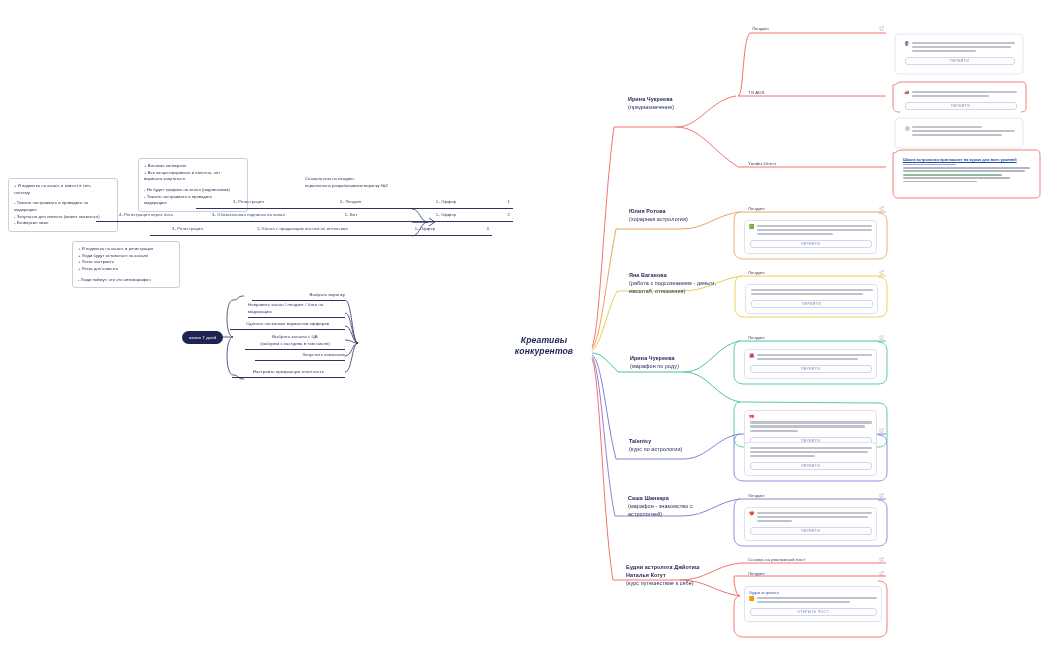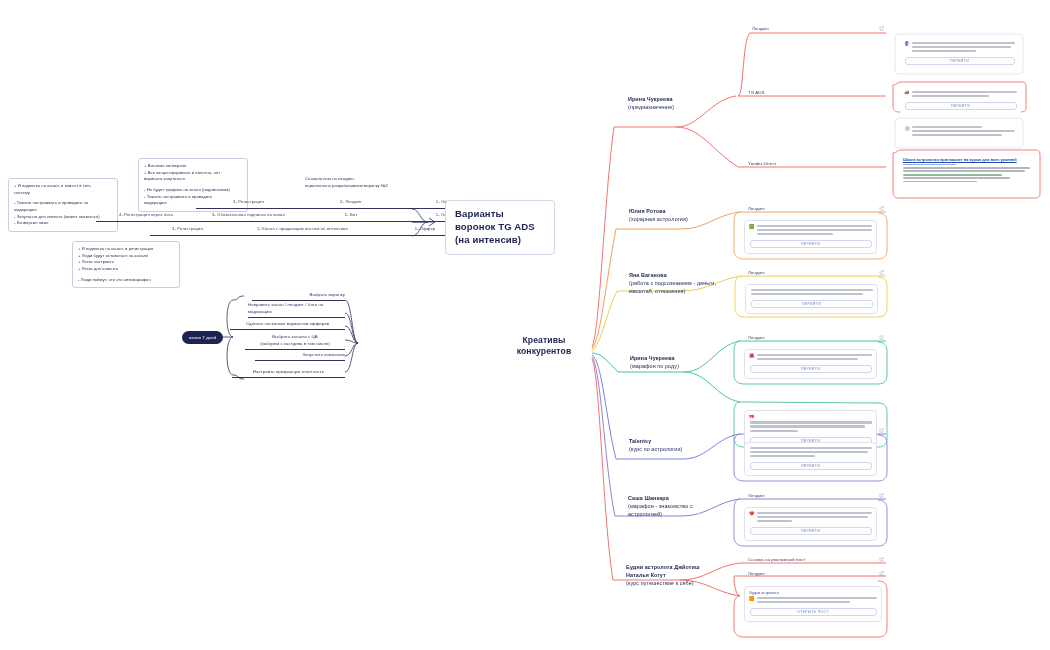--- a/index.html
+++ b/index.html
@@ -88,20 +88,21 @@
 
   
   .hub {
     position: absolute;
     color: #1d2352;
     font-weight: bold;
     font-size: 8.6px;
     line-height: 1.32;
     text-align: center;
     letter-spacing: .1px;
+    font-style: italic;
   }
 
   
   .btitle {
     position: absolute;
     font-size: 5.4px;
     line-height: 1.48;
     color: #1d2352;
     font-weight: bold;
     letter-spacing: .1px;
@@ -319,25 +320,20 @@
     <div class="fcell rt" style="width:22px;">2</div>
   </div>
 
   <div class="frow" style="left:150px; top:223px;">
     <div class="fcell" style="width:75px;">3- Регистрация</div>
     <div class="fcell" style="width:155px;">2- Канал с продающим постом об интенсиве</div>
     <div class="fcell" style="width:90px;">1- Оффер</div>
     <div class="fcell rt" style="width:22px;">3</div>
   </div>
 
-  <div class="titlebox tb-funnels" style="left:445px; top:200px; width:110px;">
-    <span style="white-space:pre-line;">Варианты
-воронок TG ADS
-(на интенсив)</span>
-  </div>
 
   <div class="pill" style="left:182px; top:331px;">
     <span>около 7 дней</span>
   </div>
 
   <div class="step" style="left:252px; top:292px; width:93px;">
     <span style="white-space:pre-line;">Выбрать воронку</span>
   </div>
   <div class="step" style="left:248px; top:302px; width:97px; text-align:left;">
     <span style="white-space:pre-line;">Направить канал / лендинг / бота на

